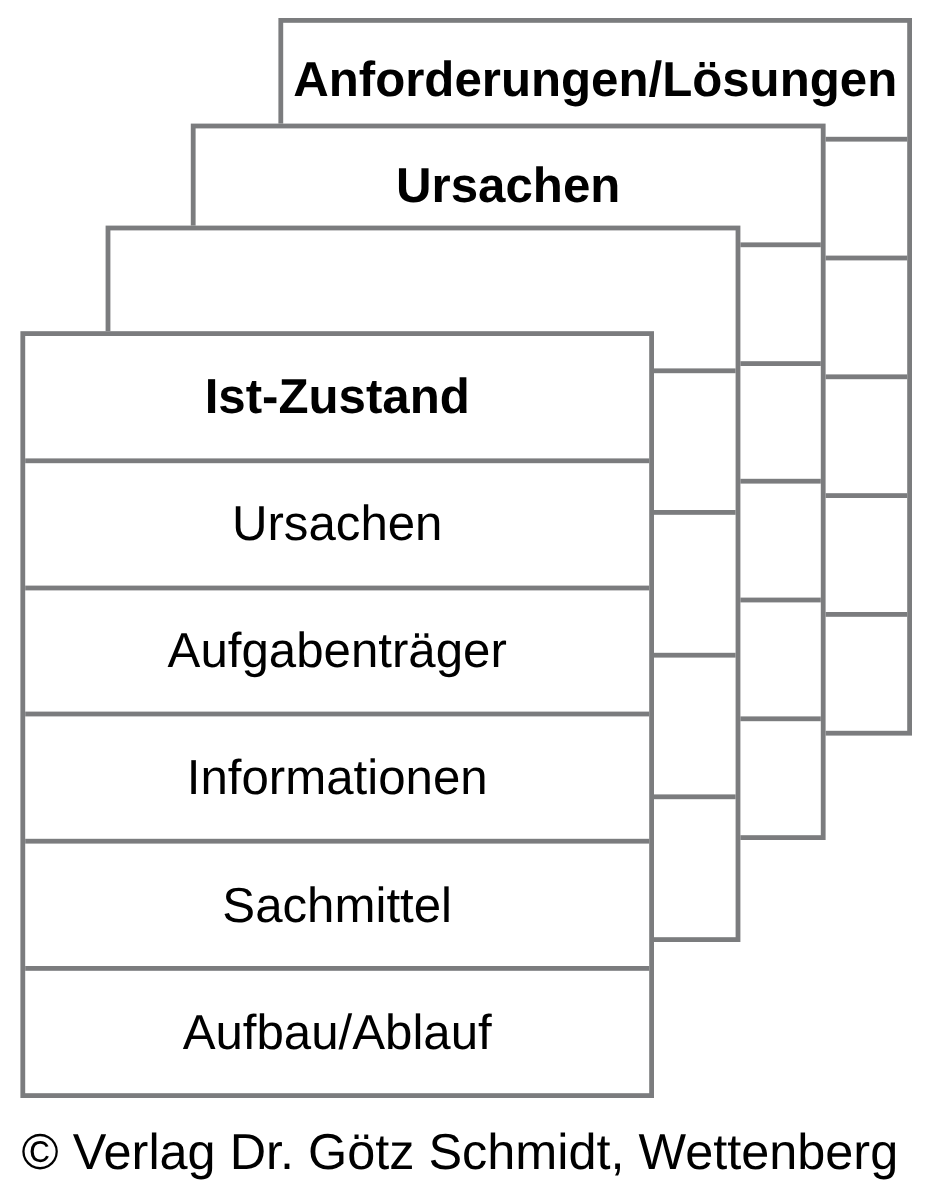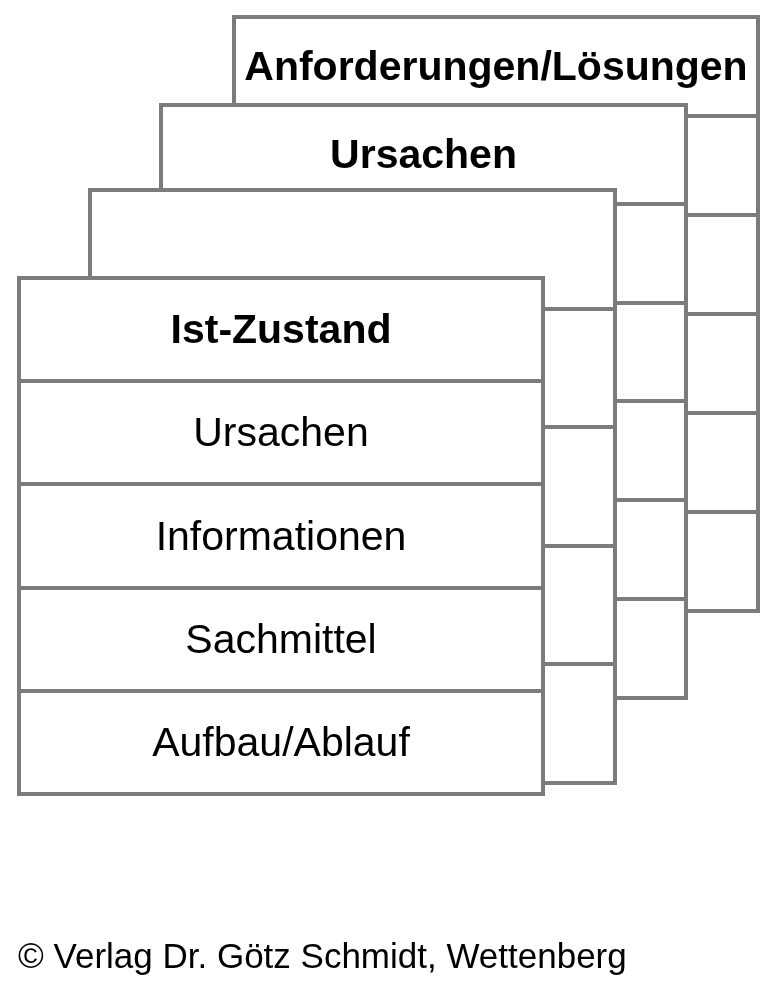--- a/index.html
+++ b/index.html
@@ -25,40 +25,40 @@
     position: absolute;
     box-sizing: border-box;
     background: var(--background);
     border: 4px solid var(--border);
     display: flex;
     flex-direction: column;
   }
   .card-0 { left: 232px; top: 15px;  width: 528px; height: 598px; }
   .card-1 { left: 159px; top: 103px; width: 529px; height: 597px; }
   .card-2 { left: 88px;  top: 188px; width: 529px; height: 597px; }
-  .card-3 { left: 17px;  top: 276px; width: 528px; height: 520px; }
+  .card-3 { left: 17px;  top: 276px; width: 528px; height: 639px; }
   .cell {
     flex: 1 1 0;
     display: flex;
     align-items: center;
     justify-content: center;
     font-size: 41px;
     line-height: 1;
     letter-spacing: 0px;
     white-space: nowrap;
     color: var(--text);
     overflow: visible;
   }
   .cell + .cell { border-top: 4px solid var(--border); }
   .cell.header { font-weight: bold; }
   .copyright {
     position: absolute;
     left: 18px;
     top: 936px;
-    font-size: 35px;
+    font-size: 42px;
     line-height: 1.15;
     color: var(--text);
     white-space: nowrap;
   }
 </style>
 </head>
 <body>
 
 <div class="stage">
 
@@ -84,20 +84,21 @@
     <div class="cell"></div>
     <div class="cell"></div>
     <div class="cell"></div>
     <div class="cell"></div>
     <div class="cell"></div>
   </section>
 
   <section class="card card-3">
     <div class="cell header">Ist-Zustand</div>
     <div class="cell">Ursachen</div>
+    <div class="cell">Aufgabenträger</div>
     <div class="cell">Informationen</div>
     <div class="cell">Sachmittel</div>
     <div class="cell">Aufbau/Ablauf</div>
   </section>
 
   <div class="copyright">© Verlag Dr. Götz Schmidt, Wettenberg</div>
 
 </div>
 
 </body></html>

